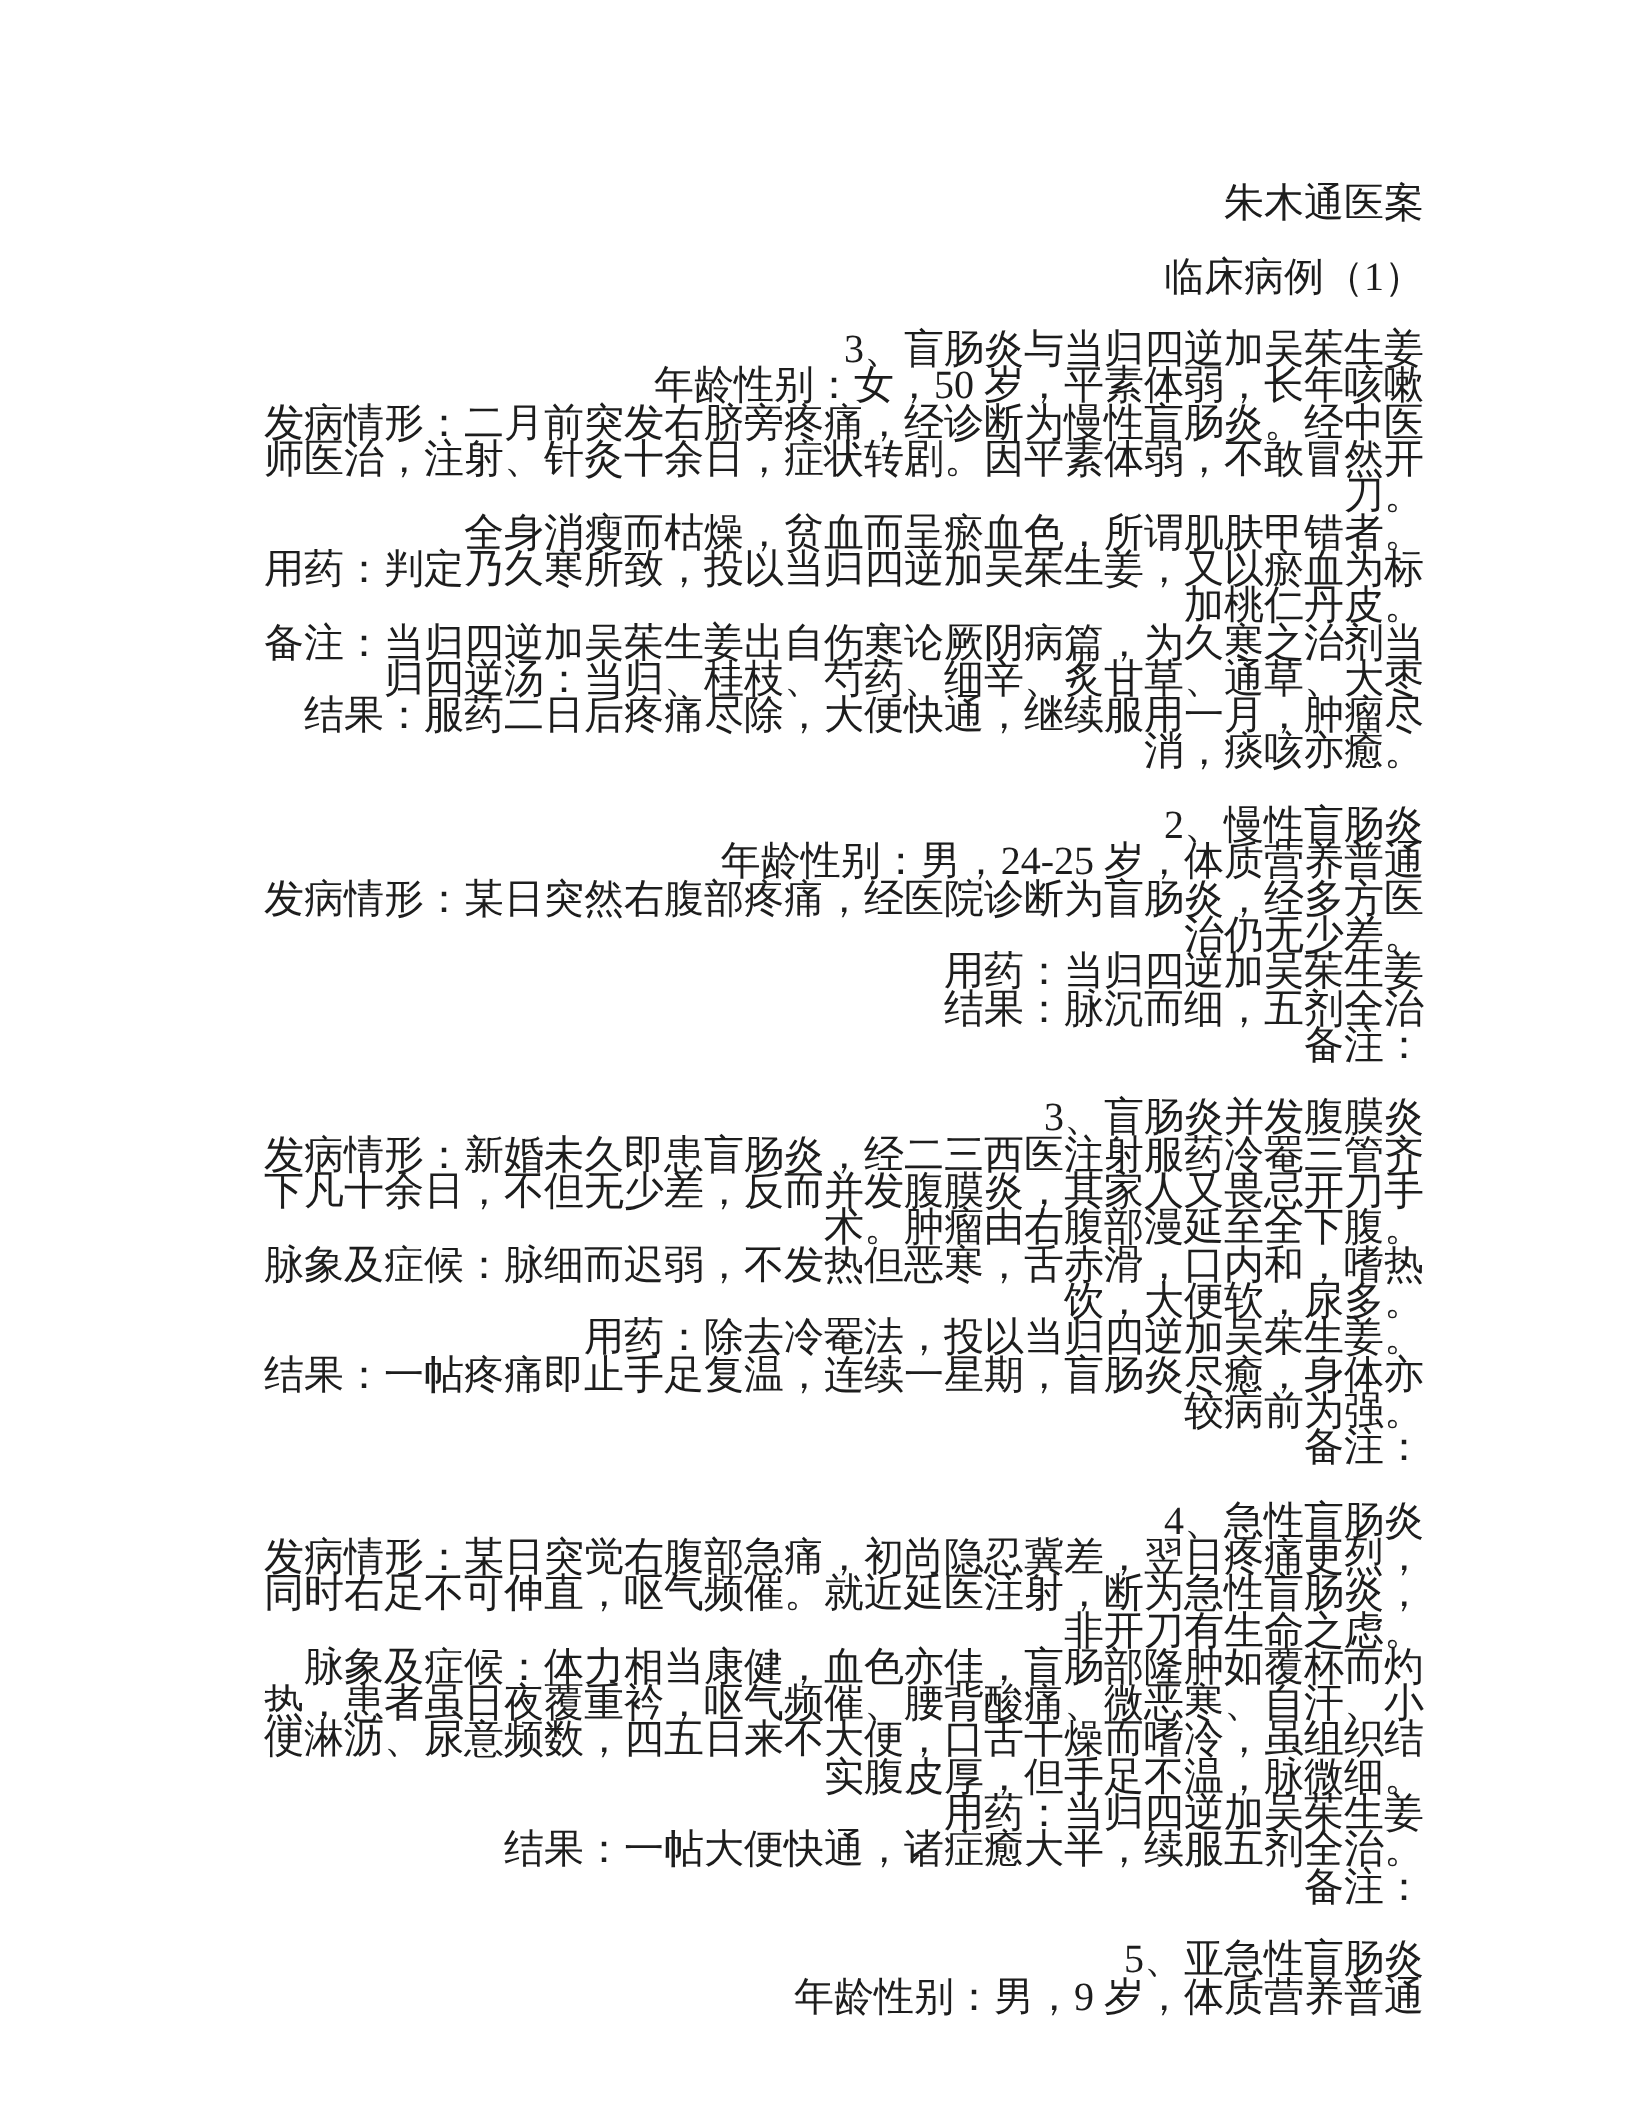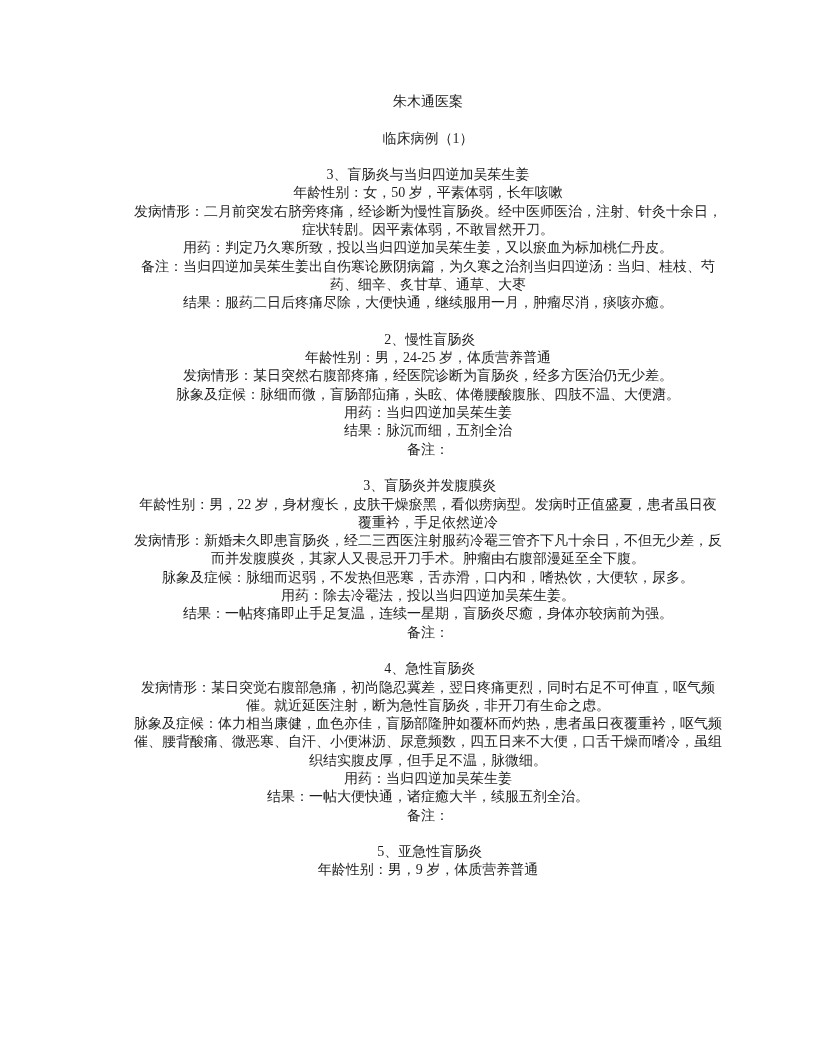--- a/index.html
+++ b/index.html
@@ -9,28 +9,28 @@
   }
   .page {
     position: relative;
     width: 816px;
     height: 1056px;
     background: #ffffff;
     overflow: hidden;
   }
   .doc {
     position: absolute;
-    left: 134px;
+    left: 124px;
     top: 93px;
     width: 588px;
     font-family: "Liberation Serif", "DejaVu Serif", serif;
-    font-size: 14px;
+    font-size: 20px;
     line-height: 18.3px;
     color: #1d1d1d;
-    text-align: center;
+    text-align: right;
   }
   .doc p {
     margin: 0;
     padding: 0;
     white-space: pre-wrap;
     word-break: normal;
   }
   .subtitle {
     margin-top: 18.3px !important;
   }
@@ -44,38 +44,37 @@
 <div class="page">
   <div class="doc">
 
     <p>朱木通医案</p>
     <p class="subtitle">临床病例（1）</p>
 
     <div class="case">
       <p>3、盲肠炎与当归四逆加吴茱生姜</p>
       <p>年龄性别：女，50 岁，平素体弱，长年咳嗽</p>
       <p>发病情形：二月前突发右脐旁疼痛，经诊断为慢性盲肠炎。经中医师医治，注射、针灸十余日，症状转剧。因平素体弱，不敢冒然开刀。</p>
+      <p>全身消瘦而枯燥，贫血而呈瘀血色，所谓肌肤甲错者。</p>
       <p>用药：判定乃久寒所致，投以当归四逆加吴茱生姜，又以瘀血为标加桃仁丹皮。</p>
       <p>备注：当归四逆加吴茱生姜出自伤寒论厥阴病篇，为久寒之治剂当归四逆汤：当归、桂枝、芍药、细辛、炙甘草、通草、大枣</p>
       <p>结果：服药二日后疼痛尽除，大便快通，继续服用一月，肿瘤尽消，痰咳亦癒。</p>
     </div>
 
     <div class="case">
       <p> 2、慢性盲肠炎</p>
       <p>年龄性别：男，24-25 岁，体质营养普通</p>
       <p>发病情形：某日突然右腹部疼痛，经医院诊断为盲肠炎，经多方医治仍无少差。</p>
-      <p>脉象及症候：脉细而微，盲肠部疝痛，头眩、体倦腰酸腹胀、四肢不温、大便溏。</p>
       <p>用药：当归四逆加吴茱生姜</p>
       <p>结果：脉沉而细，五剂全治</p>
       <p>备注：</p>
     </div>
 
     <div class="case">
       <p> 3、盲肠炎并发腹膜炎</p>
-      <p>年龄性别：男，22 岁，身材瘦长，皮肤干燥瘀黑，看似痨病型。发病时正值盛夏，患者虽日夜覆重衿，手足依然逆冷</p>
       <p>发病情形：新婚未久即患盲肠炎，经二三西医注射服药冷罨三管齐下凡十余日，不但无少差，反而并发腹膜炎，其家人又畏忌开刀手术。肿瘤由右腹部漫延至全下腹。</p>
       <p>脉象及症候：脉细而迟弱，不发热但恶寒，舌赤滑，口内和，嗜热饮，大便软，尿多。</p>
       <p>用药：除去冷罨法，投以当归四逆加吴茱生姜。</p>
       <p>结果：一帖疼痛即止手足复温，连续一星期，盲肠炎尽癒，身体亦较病前为强。</p>
       <p>备注：</p>
     </div>
 
     <div class="case">
       <p> 4、急性盲肠炎</p>
       <p>发病情形：某日突觉右腹部急痛，初尚隐忍冀差，翌日疼痛更烈，同时右足不可伸直，呕气频催。就近延医注射，断为急性盲肠炎，非开刀有生命之虑。</p>

